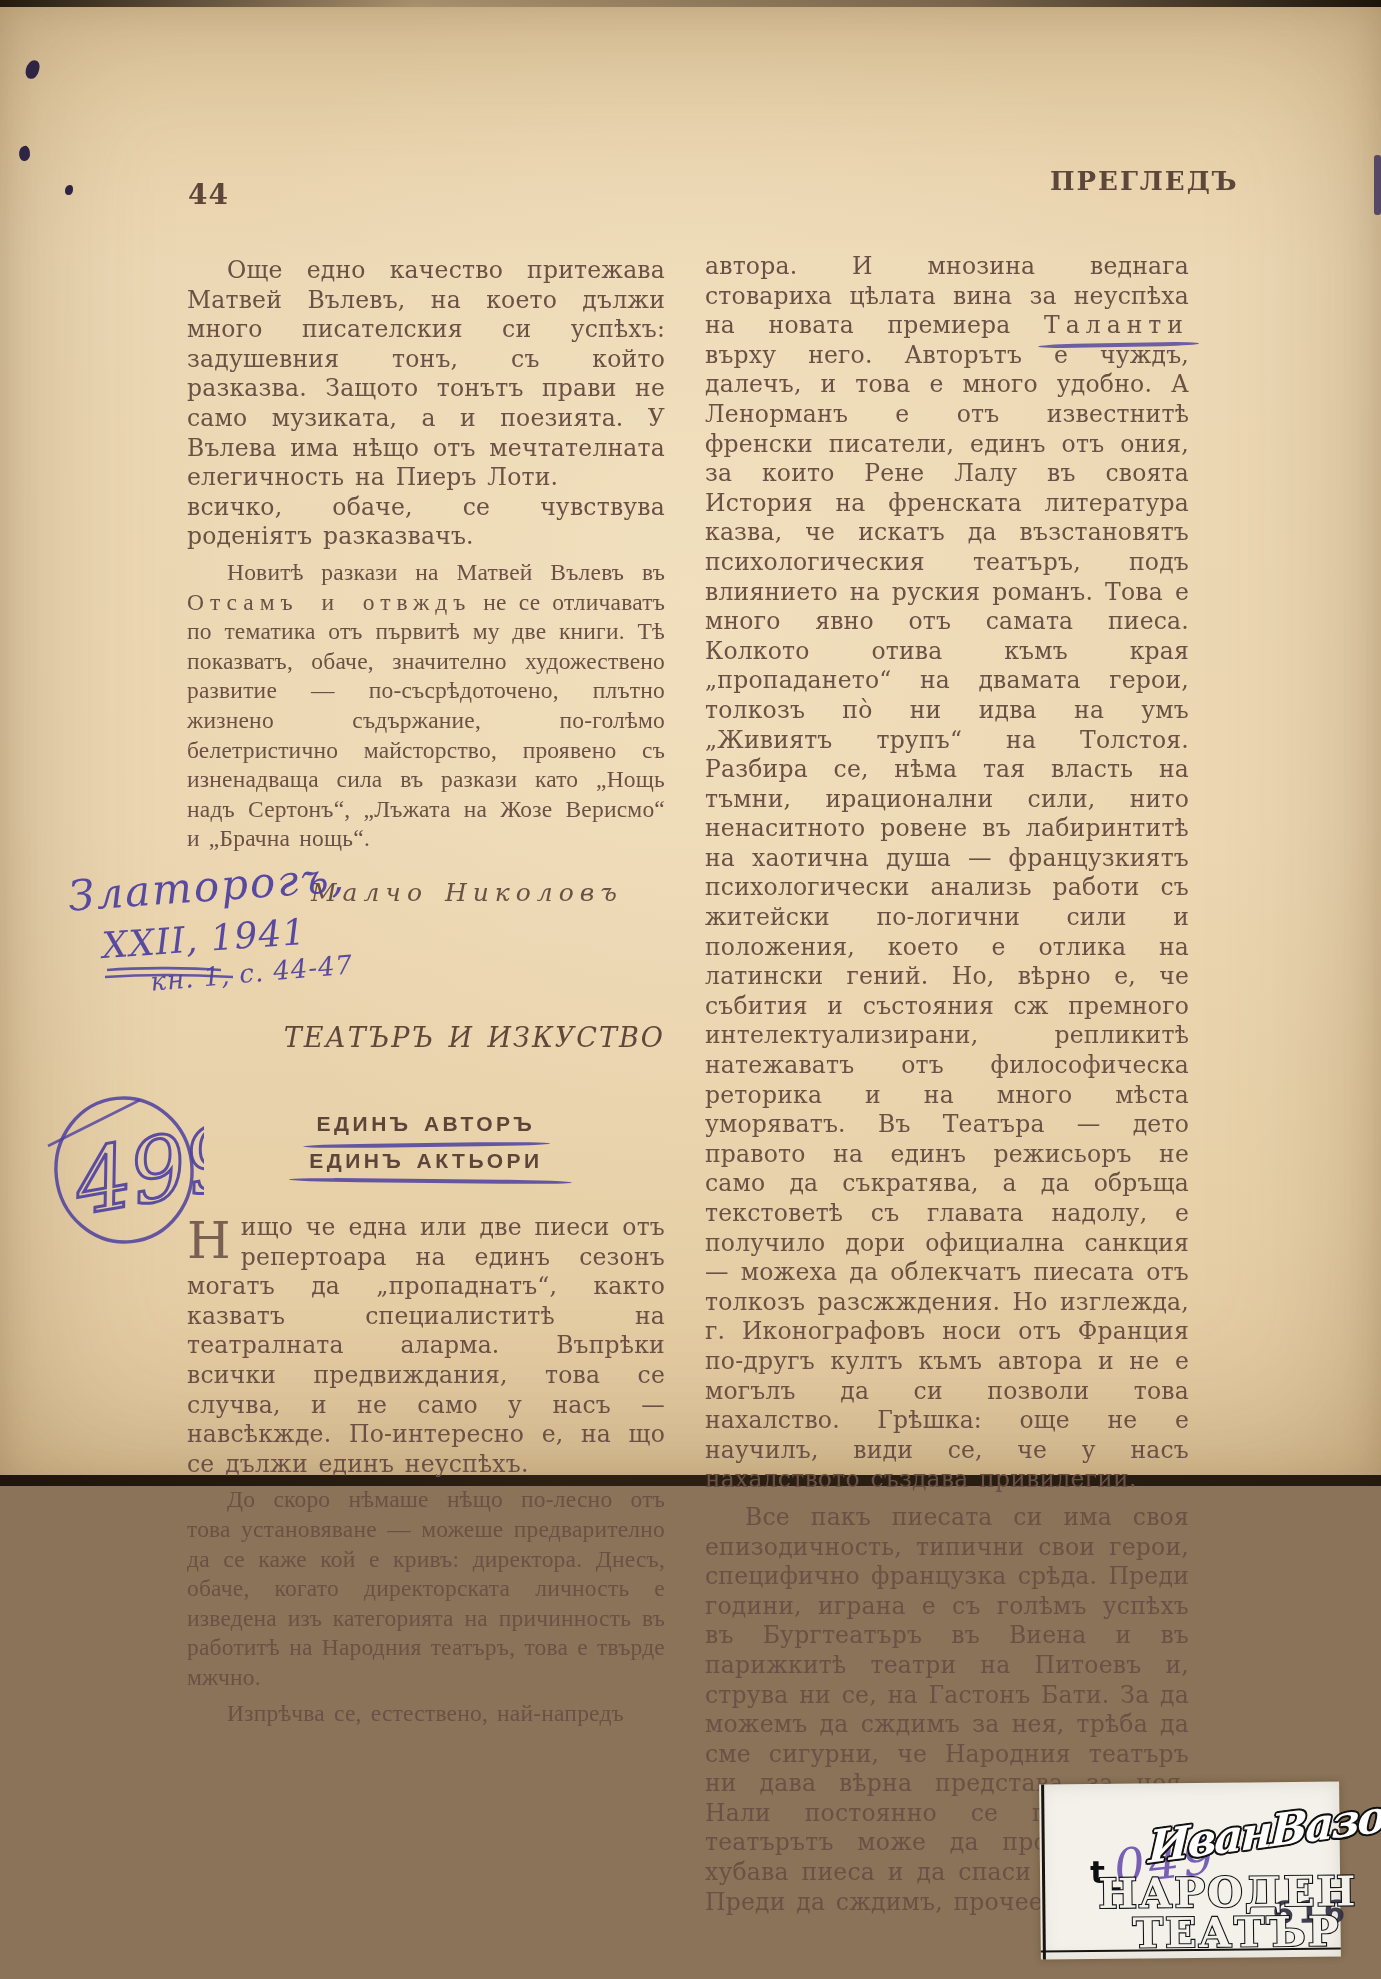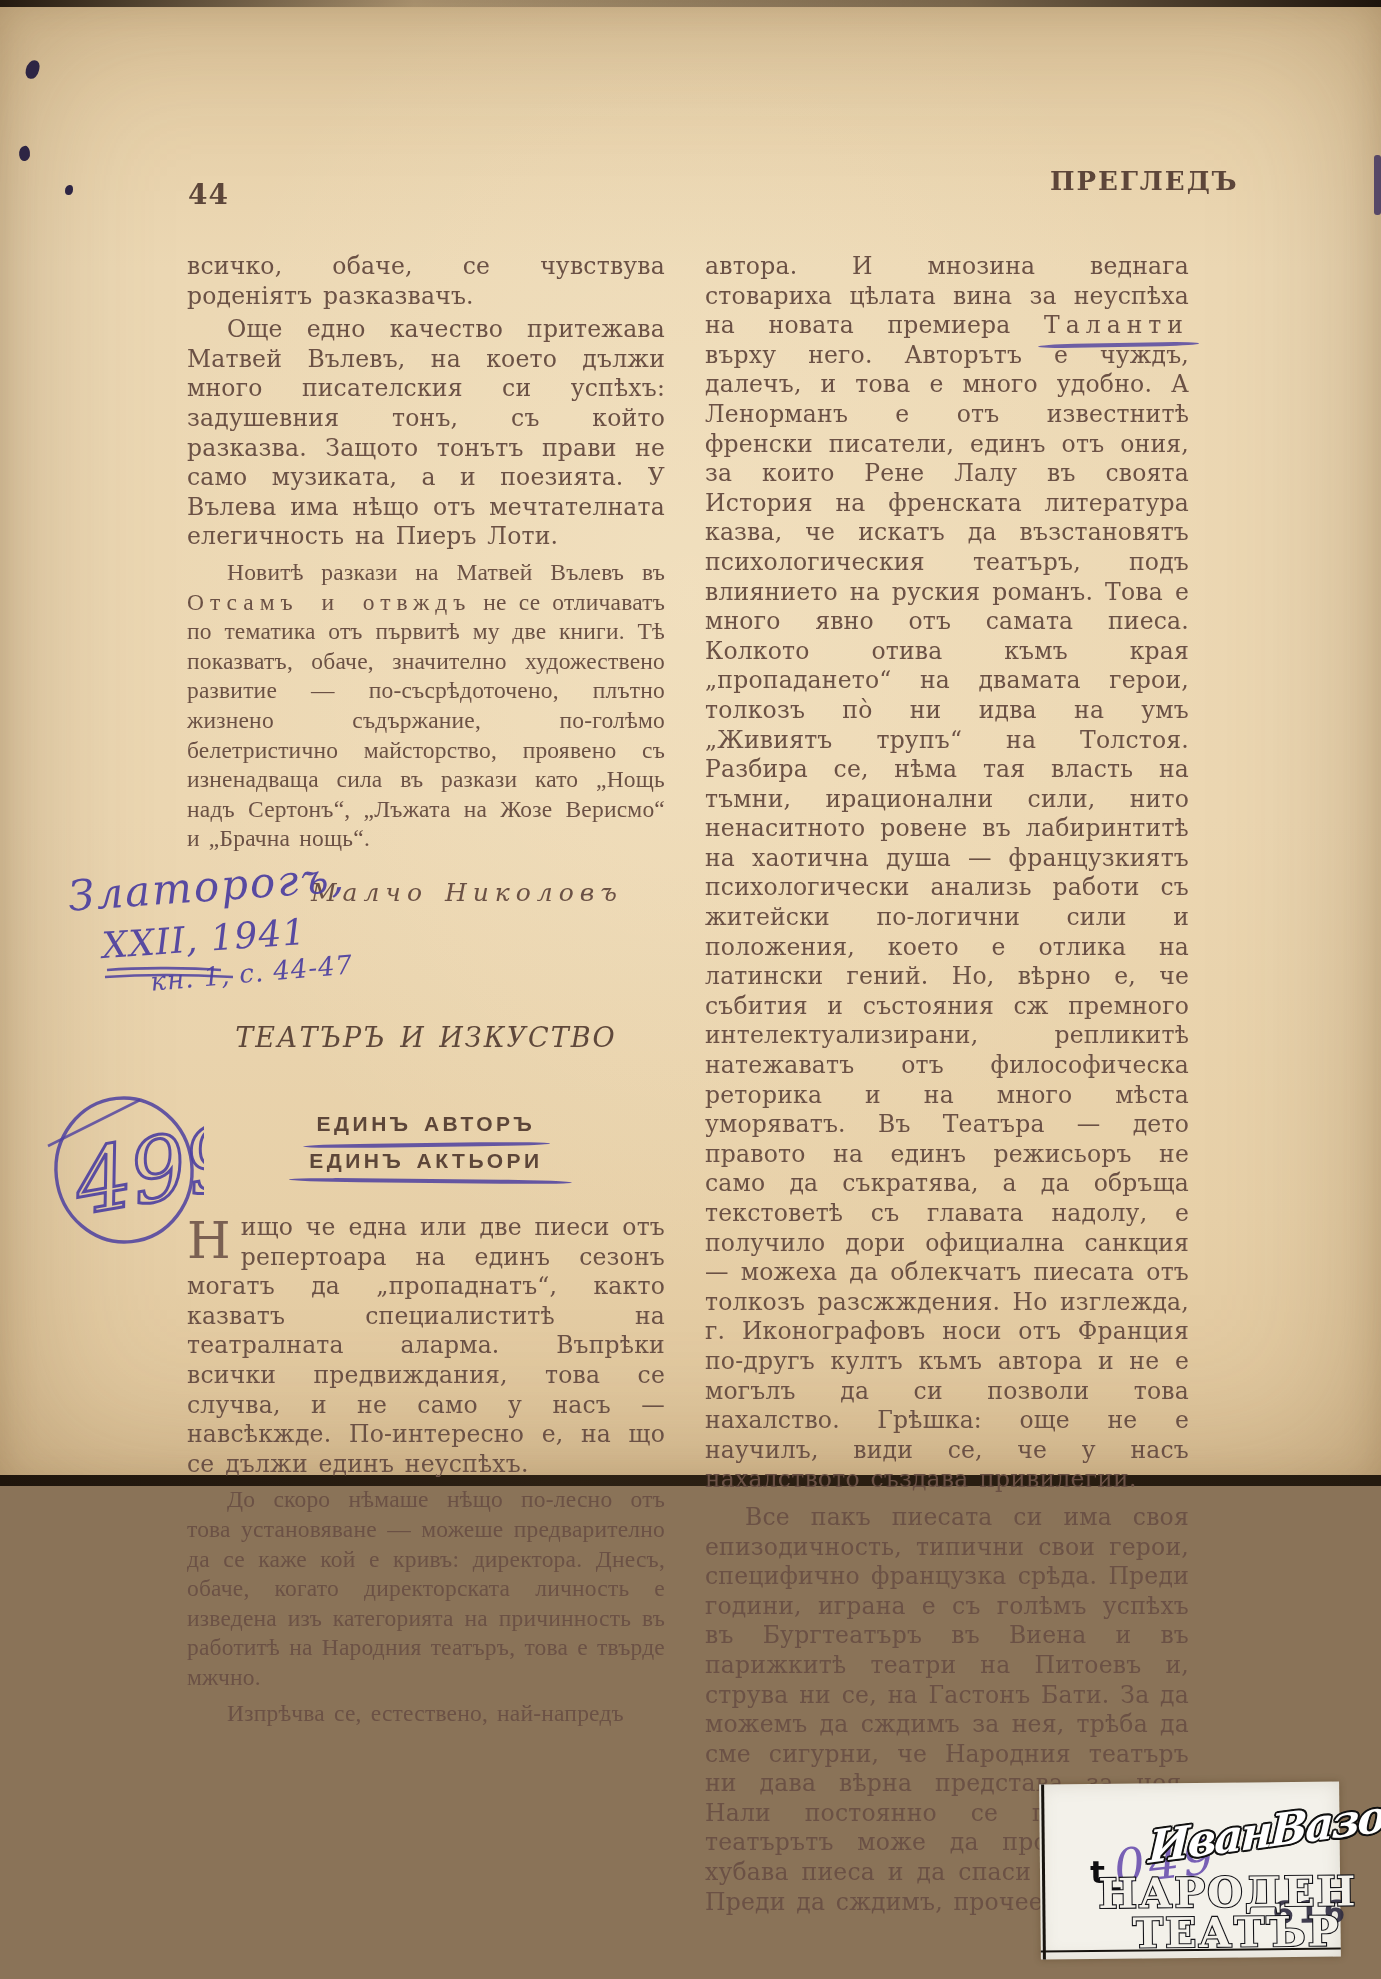--- a/index.html
+++ b/index.html
@@ -37,21 +37,21 @@
     text-align:justify;word-spacing:3px;letter-spacing:.2px;}
   .col-left{left:187px;width:478px;}
   .col-right{left:705px;width:484px;}
   .body-par{margin:0;}
   .indent{text-indent:40px;}
   .m4{margin-top:4px;} .m6{margin-top:6px;font-family:Liberation Serif, serif;} .m8{margin-top:8px;}
   .spaced{letter-spacing:6px;word-spacing:8px;}
 
   .signature{margin-top:24px;margin-right:42px;text-align:right;font-style:italic;
     letter-spacing:6px;font-size:25px;color:#6b5145;}
-  .section-heading{margin-top:116px;text-align:center;font-style:italic;font-size:27px;
+  .section-heading{margin-top:116px;text-align:right;font-style:italic;font-size:27px;
     letter-spacing:2px;color:#5f483b;}
   .article-title{margin-top:52px;text-align:center;
     font-family:"Liberation Sans","DejaVu Sans",sans-serif;font-weight:700;
     font-size:21px;letter-spacing:3.5px;line-height:37px;color:#5d4639;}
   .title-line{display:inline-block;position:relative;}
   .title-line::after{content:"";position:absolute;left:-14px;right:-14px;bottom:-4px;height:3.5px;
     background:#4c3fa0;opacity:.85;border-radius:50%/100%;transform:rotate(-.7deg);}
   .title-line.u-wide::after{left:-20px;right:-30px;transform:rotate(.6deg);height:4px;}
   .title-break{display:block;height:0;}
 
@@ -103,22 +103,22 @@
   <div class="edge-bottom"></div>
   <div class="edge-right-mark"></div>
   <div class="speck sp1"></div>
   <div class="speck sp2"></div>
   <div class="speck sp3"></div>
 
   <div class="page-number">44</div>
   <div class="journal-header">ПРЕГЛЕДЪ</div>
 
   <div class="col col-left">
+    <p class="body-par indent m4">Още едно качество притежава Матвей Вълевъ, на което дължи много писателския си успѣхъ: задушевния тонъ, съ който разказва. Защото тонътъ прави не само музиката, а и поезията. У Вълева има нѣщо отъ мечтателната елегичность на Пиеръ Лоти.</p>
     <p class="body-par">всичко, обаче, се чувствува роденіятъ разказвачъ.</p>
-    <p class="body-par indent m4">Още едно качество притежава Матвей Вълевъ, на което дължи много писателския си успѣхъ: задушевния тонъ, съ който разказва. Защото тонътъ прави не само музиката, а и поезията. У Вълева има нѣщо отъ мечтателната елегичность на Пиеръ Лоти.</p>
     <p class="body-par indent m6"><span>Новитѣ разкази на Матвей Вълевъ въ </span><span class="spaced">Отсамъ и отвждъ</span><span> не се отличаватъ по тематика отъ първитѣ му две книги. Тѣ показватъ, обаче, значително художествено развитие — по-съсрѣдоточено, плътно жизнено съдържание, по-голѣмо белетристично майсторство, проявено съ изненадваща сила въ разкази като „Нощь надъ Сертонъ“, „Лъжата на Жозе Верисмо“ и „Брачна нощь“.</span></p>
 
     <div class="signature">Малчо Николовъ</div>
 
     <div class="section-heading">ТЕАТЪРЪ И ИЗКУСТВО</div>
 
     <div class="article-title">
       <span class="title-line">ЕДИНЪ АВТОРЪ</span>
       <span class="title-break"></span>
       <span class="title-line u-wide">ЕДИНЪ АКТЬОРИ</span>

